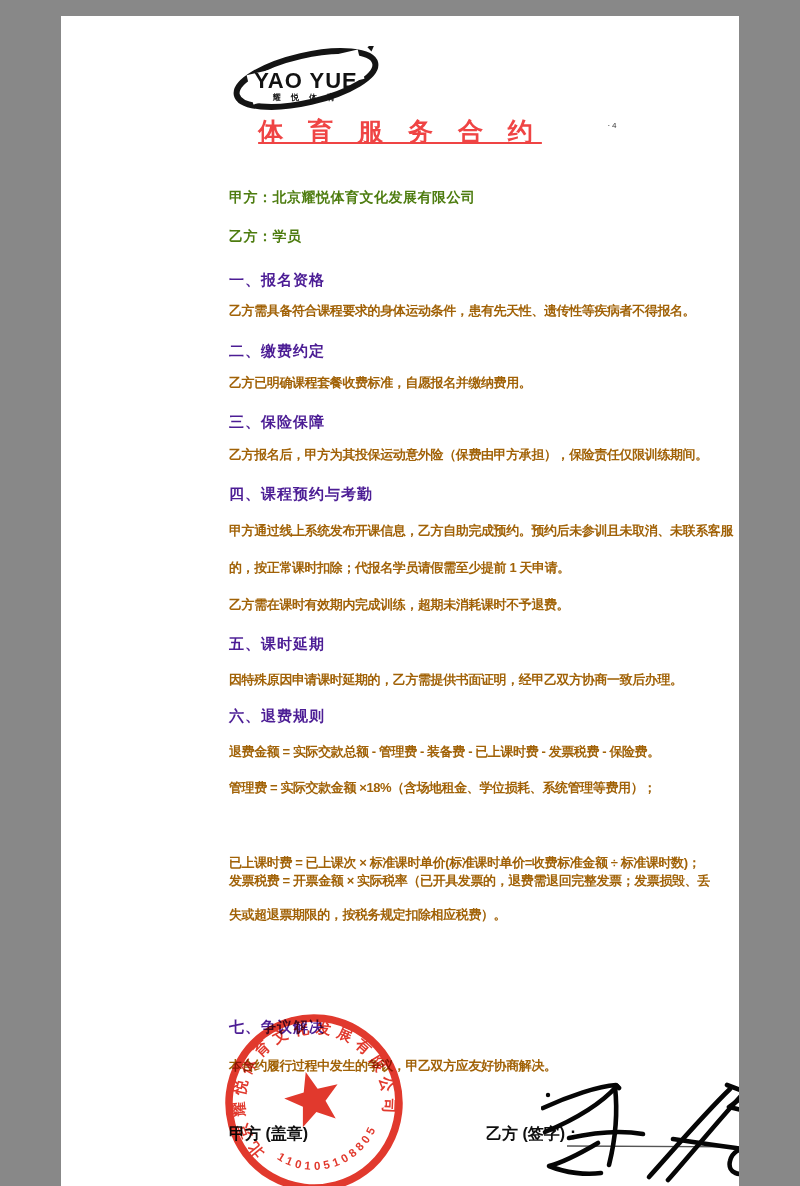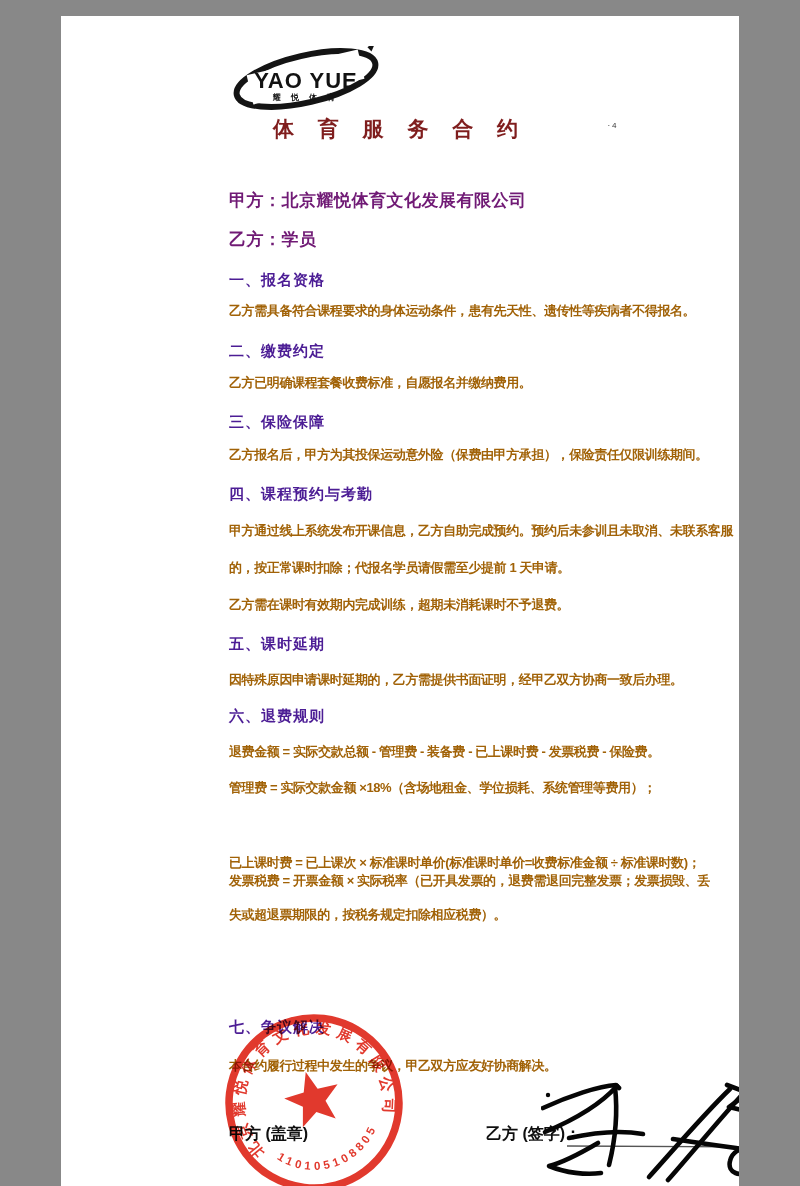--- a/index.html
+++ b/index.html
@@ -8,29 +8,30 @@
     width:678px;height:1186px;
     margin:16px auto;
     background:#ffffff;
     overflow:hidden;
     font-family:"Liberation Sans","DejaVu Sans",sans-serif;
     color:#161616;
   }
   .abs{position:absolute;white-space:nowrap;}
   .doc-title{
     left:0;right:0;top:99px;text-align:center;
-    font-size:21px;font-weight:bold;letter-spacing:9px;
-    color:#7f1d1d;
+    font-size:25px;font-weight:bold;letter-spacing:9px;
+    color:#ef4444;
+    text-decoration:underline;
   }
   .scan-artifact{
     left:546px;top:104px;font-size:9px;color:#3a3a3a;
     letter-spacing:2px;transform:scale(.9);
   }
   .party-line{
-    left:168px;font-size:17px;font-weight:bold;color:#701a75;
+    left:168px;font-size:14px;font-weight:bold;color:#4d7c0f;
     letter-spacing:.5px;
   }
   .sec-head{
     left:168px;font-size:15px;font-weight:bold;color:#4c1d95;
     letter-spacing:1px;
   }
   .body-line{
     left:168px;font-size:13px;font-weight:600;color:#a16207;
     letter-spacing:-0.4px;
   }

